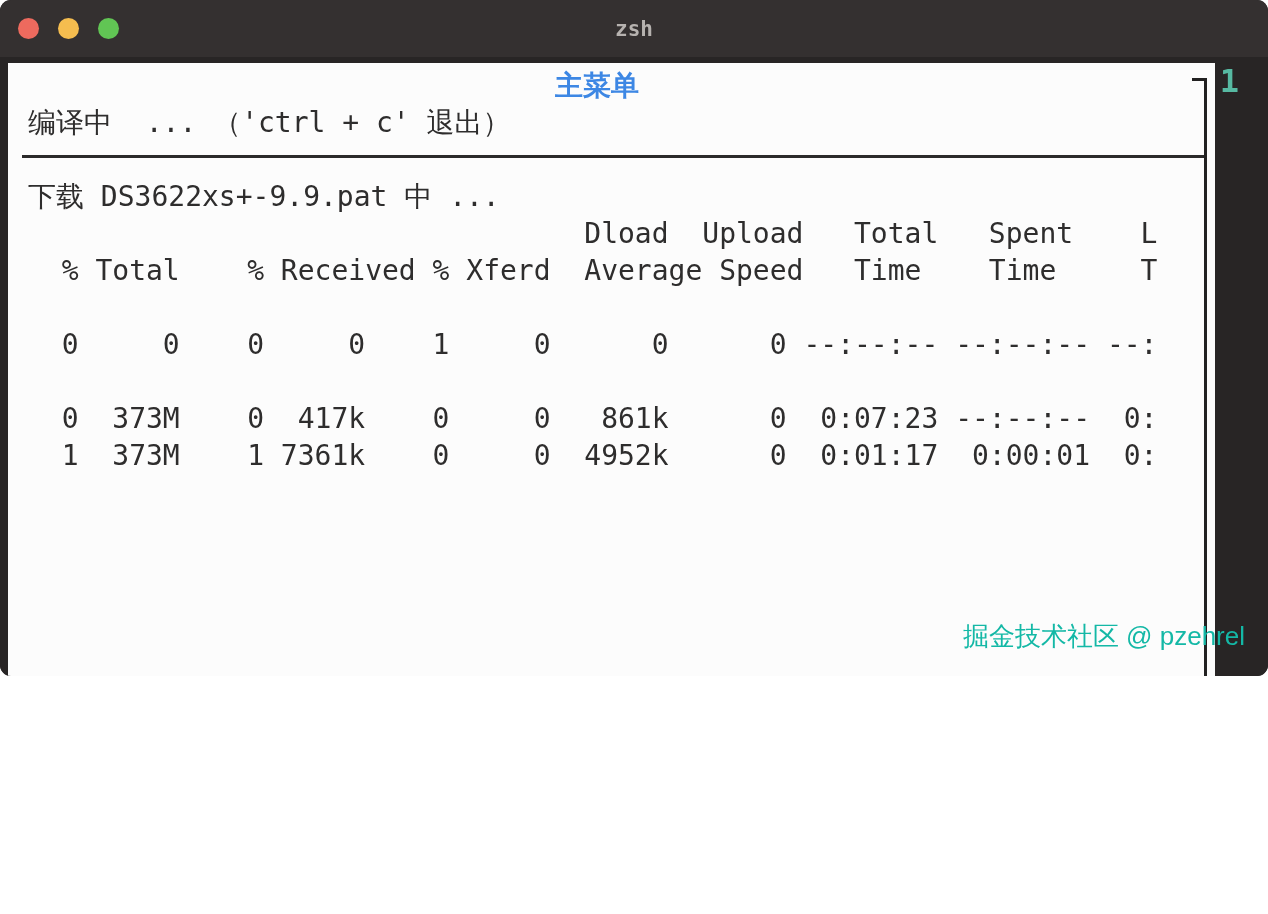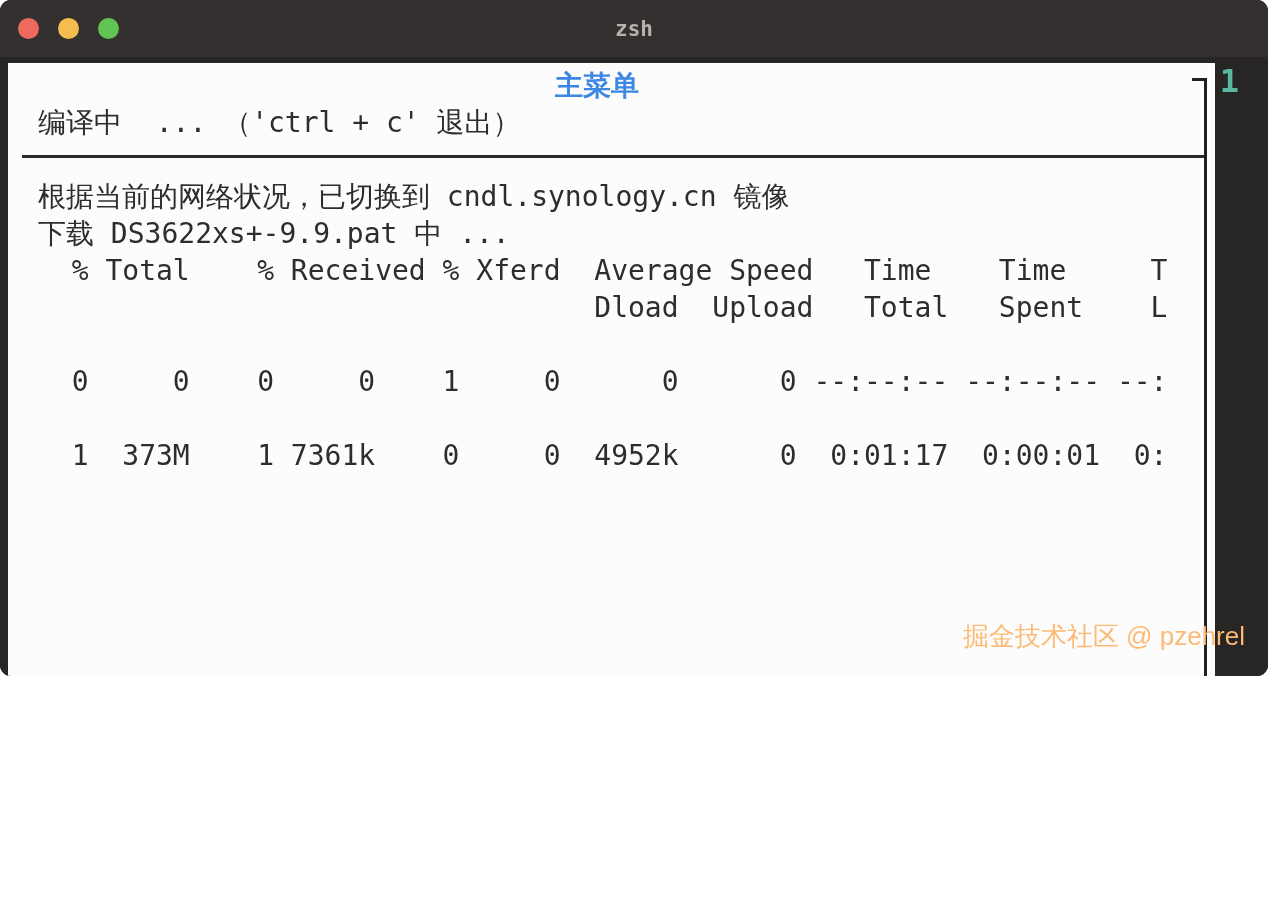--- a/index.html
+++ b/index.html
@@ -46,21 +46,21 @@
     left: 8px; top: 6px;
     width: 1207px; height: 780px;
     background: #fcfcfc;
     color: #2e2d2d;
   }
 
   .term-line {
     height: 37px; line-height: 37px;
     font-size: 28px;
     white-space: pre;
-    padding-left: 30px;
+    padding-left: 20px;
     font-family: "DejaVu Sans Mono", monospace;
   }
   .term-flow { padding-top: 4px; }
 
   .menu-title {
     text-align: center;
     padding-left: 0; padding-right: 29px;
     color: #3d87e4;
     font-weight: bold;
   }
@@ -94,21 +94,21 @@
     position: absolute;
     right: 29px; top: 5px;
     color: #57b9a2;
     font-size: 32px; font-weight: bold;
     font-family: "DejaVu Sans Mono", monospace;
   }
 
   .watermark {
     position: absolute;
     right: 23px; bottom: 22px;
-    color: #fdba74;
+    color: #14b8a6;
     font-size: 26px;
     font-family: "Liberation Sans", "DejaVu Sans", sans-serif;
   }
 </style>
 </head>
 <body>
 
 <div class="window">
 
   <div class="titlebar">
@@ -122,27 +122,27 @@
 
   <div class="screen">
 
     <div class="pane-number">1</div>
 
     <div class="panel">
       <div class="term-flow">
         <div class="term-line menu-title">主菜单</div>
         <div class="term-line">编译中  ... （'ctrl + c' 退出）</div>
         <div class="rule-top"></div>
-        <div class="term-line">根据当前的网络状况，已切换到 cndl.synology.cn 镜像</div>
         <div class="term-line">下载 DS3622xs+-9.9.pat 中 ...</div>
+        <div class="term-line">                                 Dload  Upload   Total   Spent    L</div>
         <div class="term-line">  % Total    % Received % Xferd  Average Speed   Time    Time     T</div>
-        <div class="term-line">                                 Dload  Upload   Total   Spent    L</div>
         <div class="term-line"></div>
         <div class="term-line">  0     0    0     0    1     0      0      0 --:--:-- --:--:-- --:</div>
         <div class="term-line"></div>
+        <div class="term-line">  0  373M    0  417k    0     0   861k      0  0:07:23 --:--:--  0:</div>
         <div class="term-line">  1  373M    1 7361k    0     0  4952k      0  0:01:17  0:00:01  0:</div>
       </div>
 
       <div class="box-topright-stub"></div>
       <div class="box-right-border"></div>
       <div class="rule-bottom"></div>
     </div>
 
     <div class="watermark">掘金技术社区 @ pzehrel</div>
 

